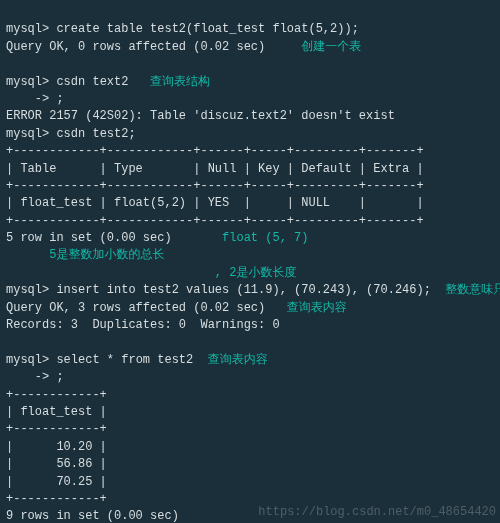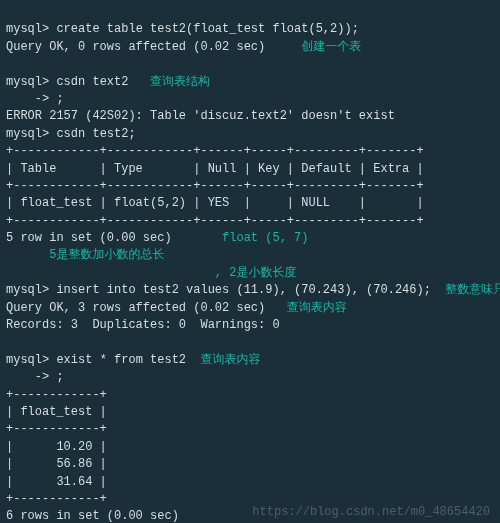--- a/index.html
+++ b/index.html
@@ -1,18 +1,18 @@
 <!DOCTYPE html>
 <html><head>
 <meta charset="utf-8">
 <style>
   html,body{margin:0;padding:0;background:#1a2f3a;font-family:Consolas,'Courier New',monospace;font-size:12px;line-height:1.45;color:#d8dee0;}
   .term{padding:4px 6px;white-space:pre;width:500px;box-sizing:border-box;}
   .annot{color:#14b8a6;font-weight:normal;}
-  .watermark{position:absolute;right:10px;bottom:2px;color:rgba(180,180,180,0.35);font-size:12px;}
+  .watermark{position:absolute;right:4px;bottom:2px;color:rgba(180,180,180,0.35);font-size:12px;}
   .container{position:relative;width:500px;height:523px;overflow:hidden;}
 </style>
 </head>
 <body>
 <div class="container">
 <div class="term">
 <span><span>mysql&gt;</span> <span>create table test2(float_test float(5,2));</span></span>
 <span><span>Query OK, 0 rows affected (0.02 sec)</span>     <span class="annot">创建一个表</span></span>
 <span> </span>
 <span><span>mysql&gt;</span> <span>csdn text2</span>   <span class="annot">查询表结构</span></span>
@@ -24,28 +24,28 @@
 <span>+------------+------------+------+-----+---------+-------+</span>
 <span>| float_test | float(5,2) | YES  |     | NULL    |       |</span>
 <span><span>+------------+------------+------+-----+---------+-------+</span></span>
 <span><span>5 row in set (0.00 sec)</span>       <span class="annot">float (5, 7)</span></span>
 <span><span> </span>     <span class="annot">5是整数加小数的总长</span></span>
 <span>                             <span class="annot">, 2是小数长度</span></span>
 <span><span>mysql&gt;</span> <span>insert into test2 values (11.9), (70.243), (70.246);</span>  <span class="annot">整数意味只有3位长度</span></span>
 <span><span>Query OK, 3 rows affected (0.02 sec)</span>   <span class="annot">查询表内容</span></span>
 <span>Records: 3  Duplicates: 0  Warnings: 0</span>
 <span> </span>
-<span><span>mysql&gt;</span> <span>exist * from test2</span>  <span class="annot">查询表内容</span></span>
+<span><span>mysql&gt;</span> <span>select * from test2</span>  <span class="annot">查询表内容</span></span>
 <span>    -&gt; ;</span>
 <span>+------------+</span>
 <span>| float_test |</span>
 <span>+------------+</span>
 <span>|      10.20 |</span>
 <span>|      56.86 |</span>
-<span>|      31.64 |</span>
+<span>|      70.25 |</span>
 <span>+------------+</span>
-<span>6 rows in set (0.00 sec)</span>
+<span>9 rows in set (0.00 sec)</span>
 
 
 
 </div>
 <div class="watermark">https://blog.csdn.net/m0_48654420</div>
 </div>
 
 </body></html>

